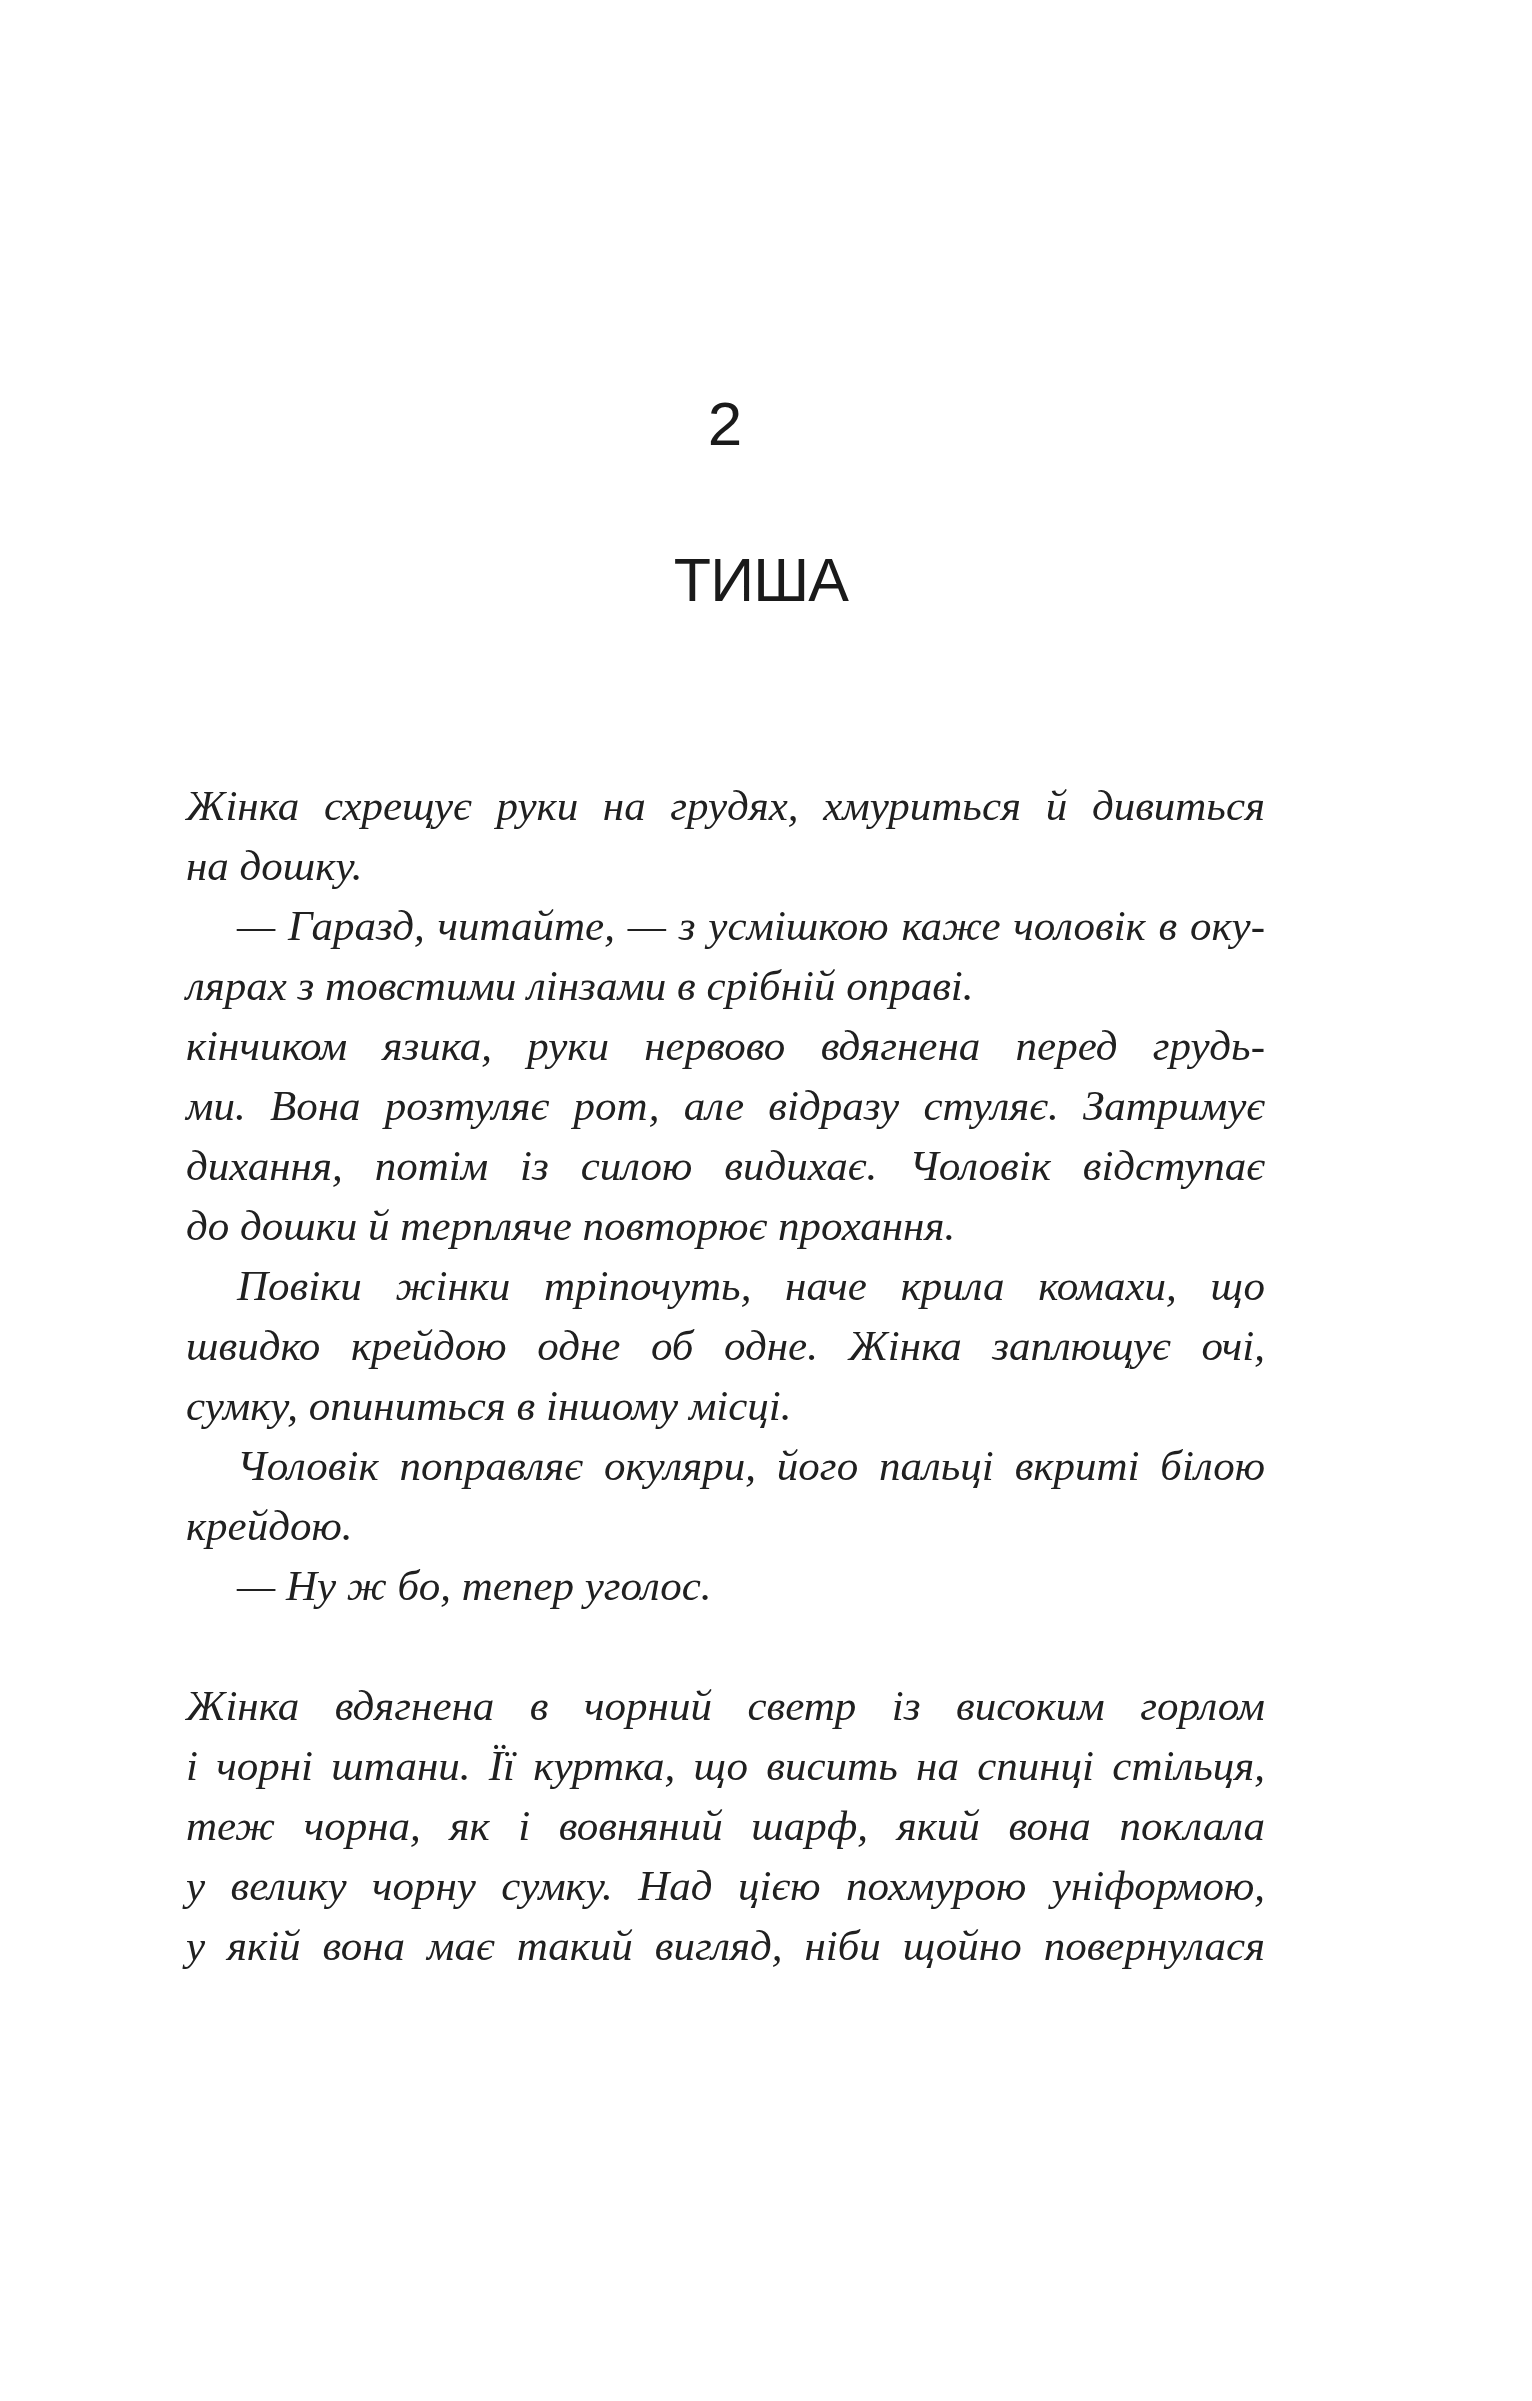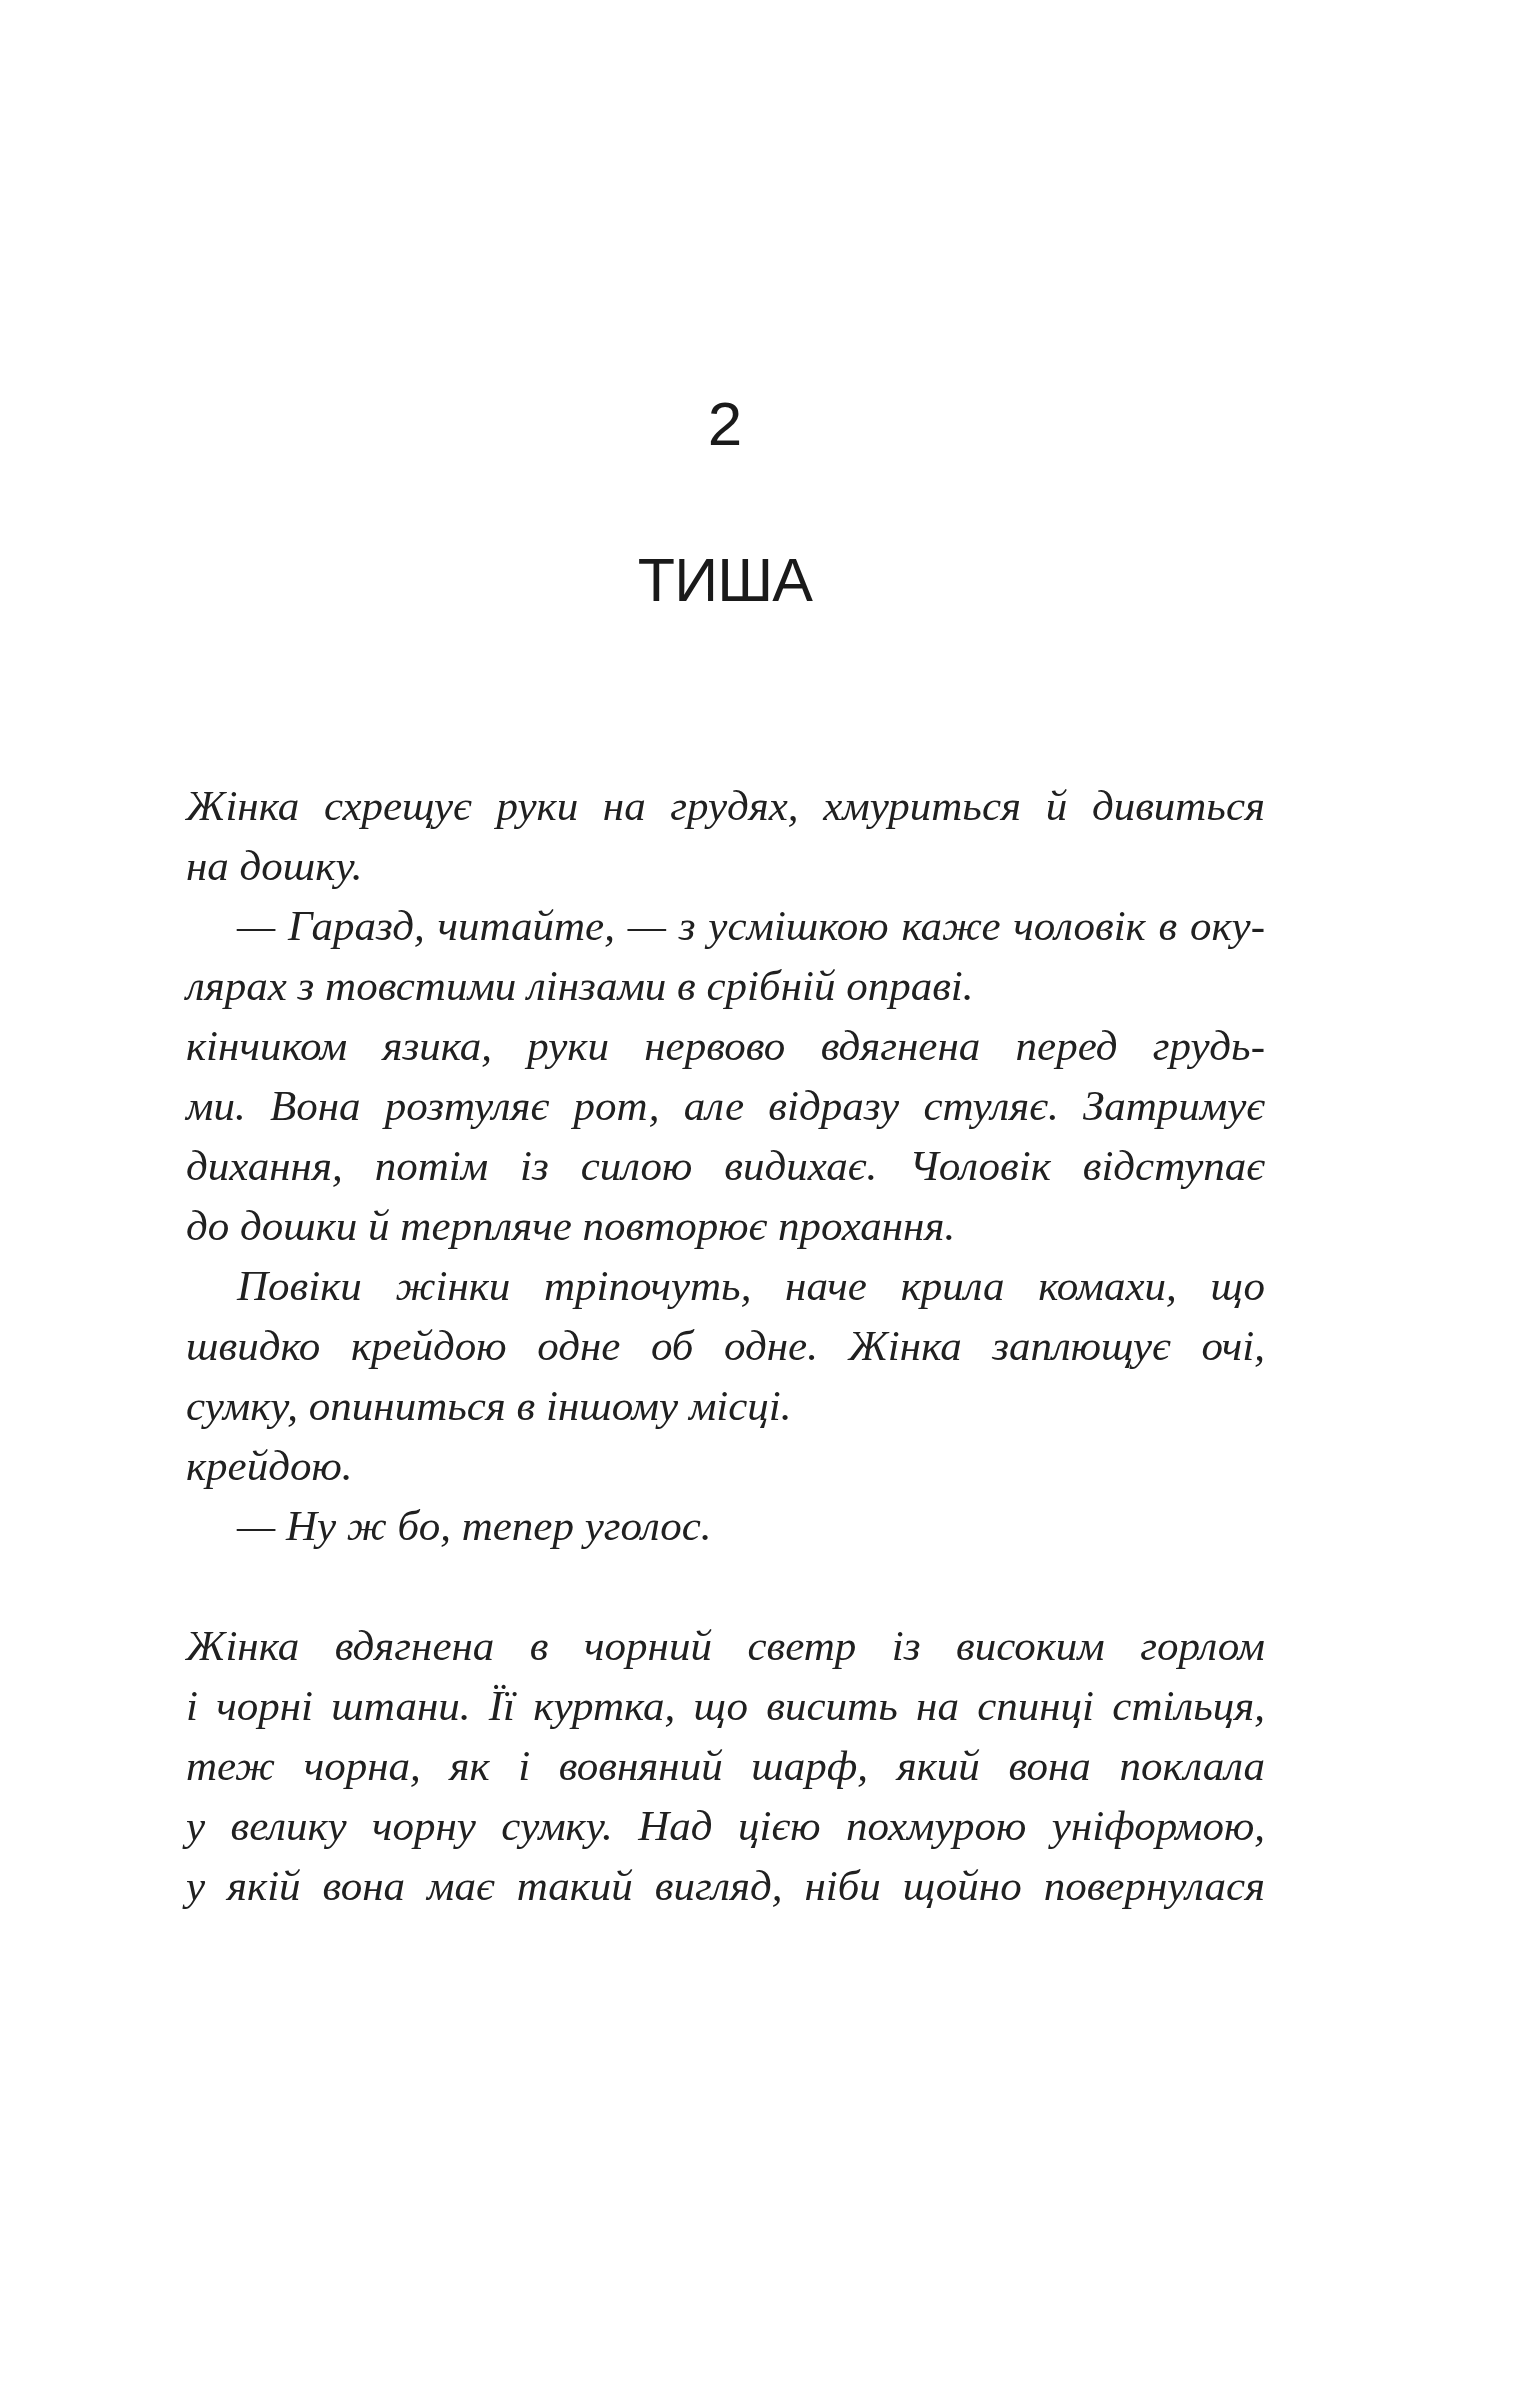--- a/index.html
+++ b/index.html
@@ -38,20 +38,21 @@
     left: 0;
     width: 1450px;
     top: 550px;
     text-align: center;
     font-family: "Liberation Sans", sans-serif;
     font-size: 61px;
     line-height: 61px;
     font-weight: 400;
     color: #1a1a1a;
     letter-spacing: -0.8px;
+    padding-left: 36px;
   }
   .body-text {
     position: absolute;
     left: 186px;
     top: 776px;
     width: 1079px;
     font-family: "Liberation Serif", serif;
     font-size: 43px;
     line-height: 60px;
     color: #202020;
@@ -87,20 +88,21 @@
     <span class="line">на дошку.</span>
     <span class="line full indent">— Гаразд, читайте, — з усмішкою каже чоловік в оку-</span>
     <span class="line">лярах з товстими лінзами в срібній оправі.</span>
     <span class="line full">кінчиком язика, руки нервово вдягнена перед грудь-</span>
     <span class="line full">ми. Вона розтуляє рот, але відразу стуляє. Затримує</span>
     <span class="line full">дихання, потім із силою видихає. Чоловік відступає</span>
     <span class="line">до дошки й терпляче повторює прохання.</span>
     <span class="line full indent">Повіки жінки тріпочуть, наче крила комахи, що</span>
     <span class="line full">швидко крейдою одне об одне. Жінка заплющує очі,</span>
     <span class="line">сумку, опиниться в іншому місці.</span>
+    <span class="line full indent">Чоловік поправляє окуляри, його пальці вкриті білою</span>
     <span class="line">крейдою.</span>
     <span class="line indent">— Ну ж бо, тепер уголос.</span>
     <span class="line blank"></span>
     <span class="line full">Жінка вдягнена в чорний светр із високим горлом</span>
     <span class="line full">і чорні штани. Її куртка, що висить на спинці стільця,</span>
     <span class="line full">теж чорна, як і вовняний шарф, який вона поклала</span>
     <span class="line full">у велику чорну сумку. Над цією похмурою уніформою,</span>
     <span class="line full">у якій вона має такий вигляд, ніби щойно повернулася</span>
   </div>
 </div>

